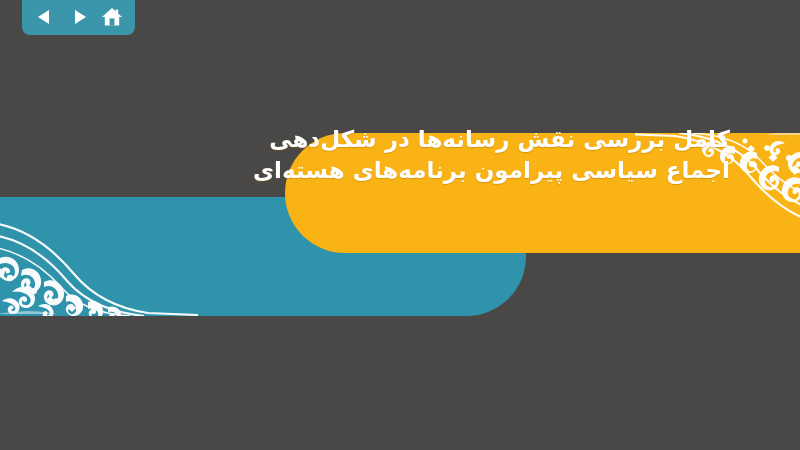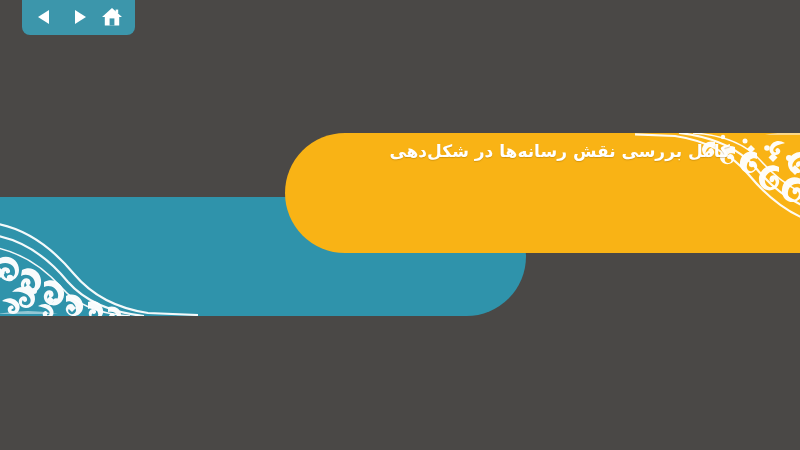--- a/index.html
+++ b/index.html
@@ -78,25 +78,25 @@
     top: 0;
     width: 190px;
     height: 120px;
     pointer-events: none;
   }
 
   
   #title-block {
     position: absolute;
     left: 300px;
-    top: 136px;
+    top: 124px;
     width: 430px;
     direction: rtl;
     color: #ffffff;
-    font-size: 17px;
+    font-size: 23px;
     line-height: 31px;
     font-weight: bold;
     text-shadow: 0 1px 1px rgba(150, 100, 0, 0.35);
     pointer-events: none;
   }
   .title-line { display: block; white-space: nowrap; }
 </style>
 </head>
 <body>
 
@@ -183,15 +183,16 @@
         <path d="M116 12 l-4 4 4 4 4 -4z"></path>
         <path d="M186 15 c-6 -5 -14 -3 -17 3 -2 5 1 10 6 10 4 0 6 -3 5 -6 -1 -2 -3 -3 -5 -2 -1 1 -1 3 1 3 1 1 1 2 -1 2 -2 0 -3 -2 -2 -4 2 -4 9 -5 13 -6z"></path>
         <path d="M150 10 c-6 -4 -13 -2 -15 4 -2 5 2 9 6 8 3 0 5 -3 4 -5 -1 -2 -3 -3 -4 -1 -1 1 -1 2 0 2 0 1 0 2 -2 1 -1 -1 -1 -3 0 -4 2 -3 8 -4 11 -5z"></path>
         <path d="M190 2 q-30 -6 -60 0 z" opacity="0.5"></path>
       </g>
     </svg>
   </div>
 
   <div id="title-block">
     <span class="title-line">کامل بررسی نقش رسانه‌ها در شکل‌دهی</span>
+    <span class="title-line">اجماع سیاسی پیرامون برنامه‌های هسته‌ای</span>
   </div>
 
 </div>
 
 </body></html>

